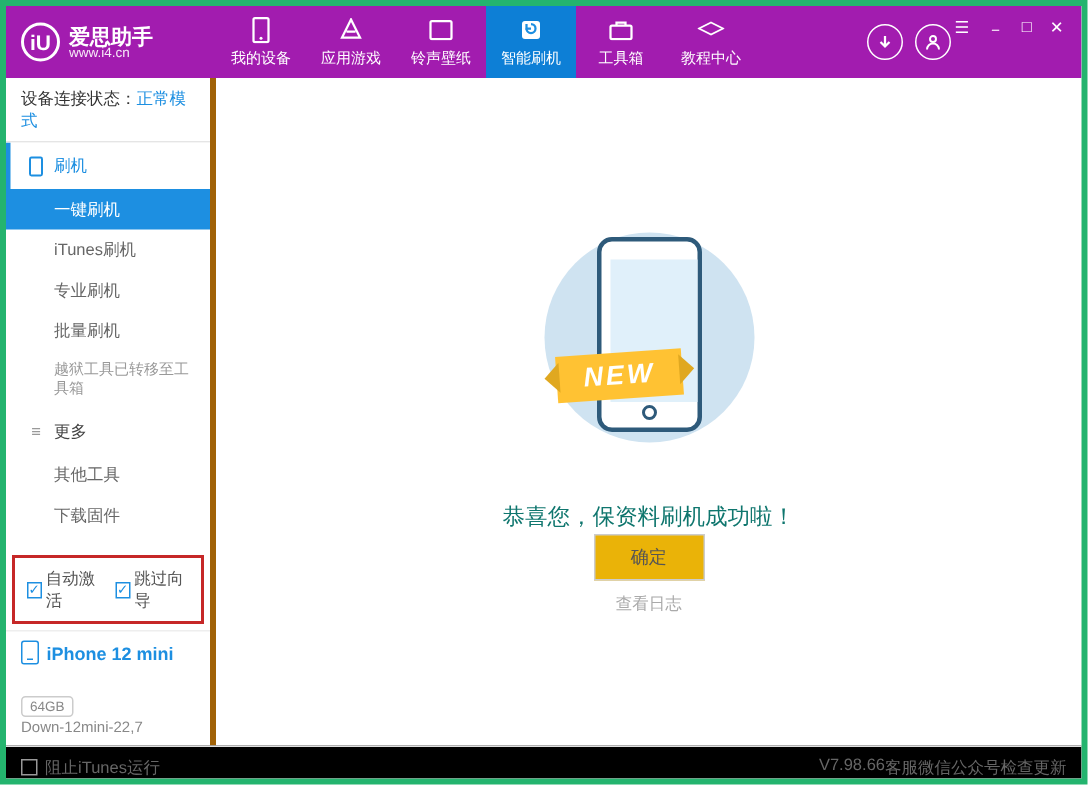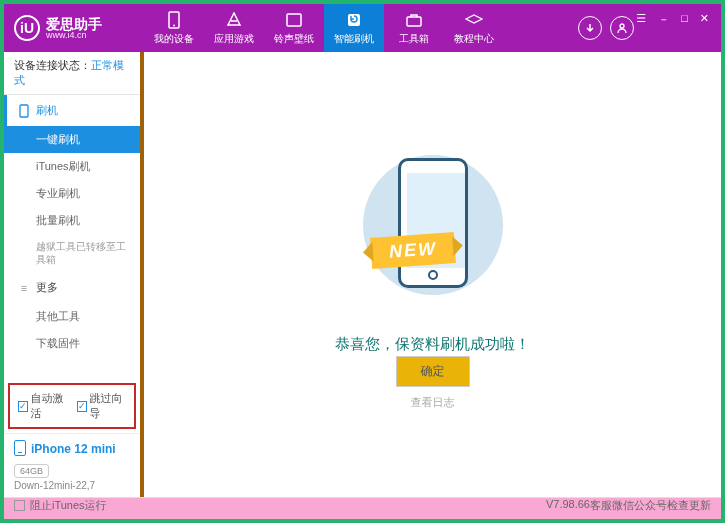--- a/index.html
+++ b/index.html
@@ -28,36 +28,36 @@
 .menu-section.flash{color:#1d8fe1;border-left:3px solid #1d8fe1;background:#fff;padding-left:11px}
 .menu-item{padding:6px 10px 6px 32px;cursor:pointer;color:#666}
 .menu-item.active{background:#1d8fe1;color:#fff}
 .menu-note{padding:6px 10px 6px 32px;color:#999;font-size:10px;line-height:1.3}
 .section-icon{width:12px;height:12px;display:inline-flex;align-items:center;justify-content:center;color:#999}
 .checkbox-row{border:2px solid #c62828;padding:6px 8px;display:flex;gap:10px;font-size:11px;margin:4px}
 .chk{display:flex;align-items:center;gap:3px;cursor:pointer}
 .chk-box{width:11px;height:11px;border:1px solid #1d8fe1;display:inline-flex;align-items:center;justify-content:center;color:#1d8fe1;font-size:9px}
 .device-block{padding:6px 10px;border-top:1px solid #eee}
 .device-name{display:flex;align-items:flex-end;gap:5px;color:#1d8fe1;font-size:12px;font-weight:bold}
-.device-badge{display:inline-block;border:1px solid #ccc;border-radius:3px;padding:1px 5px;font-size:9px;color:#888;margin-top:8px}
+.device-badge{display:inline-block;border:1px solid #ccc;border-radius:3px;padding:1px 5px;font-size:9px;color:#888;margin-top:21px}
 .device-sub{font-size:10px;color:#888;margin-top:2px}
 .main{flex:1;display:flex;flex-direction:column;align-items:center;justify-content:center;position:relative}
 .phone-illust{width:180px;height:180px;position:relative;margin-bottom:15px}
 .phone-bg{position:absolute;width:140px;height:140px;background:#cfe3f1;border-radius:50%;left:20px;top:15px}
 .phone-body{position:absolute;width:70px;height:130px;background:#fff;border:3px solid #2e5a7a;border-radius:10px;left:55px;top:18px}
 .phone-screen{position:absolute;width:58px;height:95px;background:#e0f0fa;left:6px;top:12px}
 .phone-btn{position:absolute;width:10px;height:10px;border:2px solid #2e5a7a;border-radius:50%;left:50%;transform:translateX(-50%);bottom:5px}
 .new-banner{position:absolute;background:#ffc233;color:#fff;font-weight:900;font-size:18px;padding:5px 18px;left:28px;top:95px;transform:rotate(-4deg);letter-spacing:2px;font-style:italic}
 .new-banner:before,.new-banner:after{content:"";position:absolute;width:0;height:0;border:10px solid transparent;top:4px}
 .new-banner:before{border-right-color:#e0a820;left:-18px}
 .new-banner:after{border-left-color:#e0a820;right:-18px}
 .success-msg{font-size:15px;color:#0f766e;margin-bottom:2px}
 .ok-btn{border:1px solid #ccc;background:#eab308;padding:6px 24px;font-size:12px;cursor:pointer;color:#555;margin-bottom:8px}
 .log-link{font-size:11px;color:#aaa;cursor:pointer}
-.footer{position:absolute;bottom:0;left:0;right:0;height:22px;border-top:1px solid #e0e0e0;display:flex;align-items:flex-start;padding:0 10px;font-size:11px;color:#666;background:#f9a8d4}
+.footer{position:absolute;bottom:0;left:0;right:0;height:22px;border-top:1px solid #e0e0e0;display:flex;align-items:flex-end;padding:0 10px;font-size:11px;color:#666;background:#000000}
 .footer-left{display:flex;align-items:center;gap:5px;flex:1}
 .footer-chk{width:11px;height:11px;border:1px solid #999;display:inline-block}
 .footer-right{display:flex;}
 .footer-link{cursor:pointer}
 .phone-icon-small{width:12px;height:16px;border:1.5px solid #1d8fe1;border-radius:2px;display:inline-block;position:relative}
 .phone-icon-small:after{content:"";position:absolute;width:4px;height:1px;background:#1d8fe1;left:3px;bottom:2px}
 </style>
 </head>
 <body>
 

